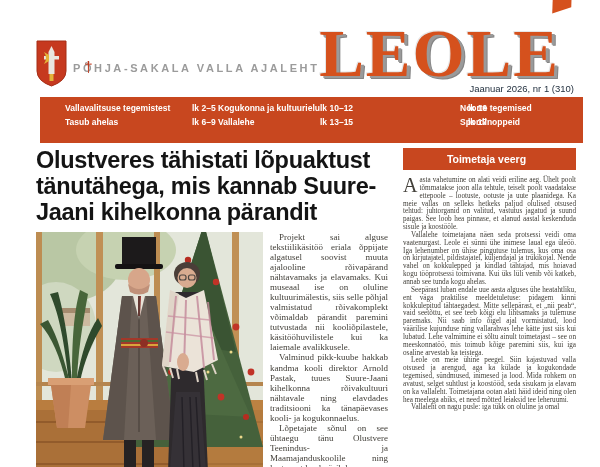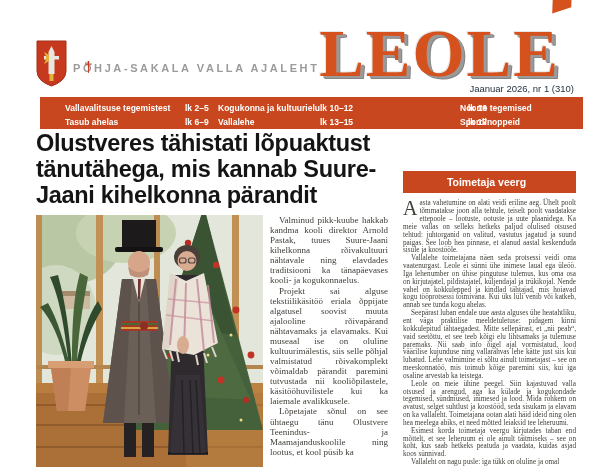--- a/index.html
+++ b/index.html
@@ -42,35 +42,35 @@
   .logo-sliver{
     position:absolute;right:28px;top:-4px;width:20px;height:14px;
     background:var(--logo-orange);transform:rotate(-18deg) skewX(-20deg);
   }
   .date-line{
     position:absolute;right:26px;top:83px;
     font-size:9.5px;font-weight:normal;color:var(--date-color);
   }
   
   .index-bar{
-    position:absolute;left:40px;top:97px;width:543px;height:32px;
+    position:absolute;left:40px;top:97px;width:543px;height:46px;
     background:var(--accent-orange);
     padding-left:33px;
   }
   .index-bar span{
     position:absolute;color:#ffffff;font-weight:bold;font-size:8.5px;white-space:nowrap;
   }
   .r1{top:6px;} .r2{top:20px;}
-  .c1l{left:25px;} .c1p{left:145px;text-align:center;}
+  .c1l{left:25px;} .c1p{left:152px;text-align:center;}
   .c2l{left:178px;} .c2p{left:280px;}
   .c3l{left:376px;margin-left:44px;} .c3p{left:428px;}
   
   .content{
     position:absolute;left:36px;top:148px;width:540px;height:319px;
-    display:flex;align-items:flex-end;
+    display:flex;align-items:flex-start;
   }
   .article{width:352px;flex:0 0 352px;}
   .headline{
     font-size:23.5px;font-weight:bold;line-height:1.1;
     letter-spacing:-0.3px;color:var(--headline-color);
     margin-bottom:6px;
   }
   .article-body{display:flex;gap:7px;}
   .photo{width:227px;flex:0 0 227px;height:252px;overflow:hidden;}
   .photo svg{display:block;width:227px;height:252px;}
@@ -227,32 +227,31 @@
             <path d="M134,58 L150,66 L168,58 L182,128 L158,140 L126,134 Z" fill="#ebe3d8"></path>
             <path d="M134,58 L143,62 L133,134 L126,134 Z" fill="#e0d5c8"></path>
             <path d="M140,64 L134,130 M150,68 L148,136 M161,64 L168,136 M172,70 L178,128" stroke="#c4899a" stroke-width="2" opacity="0.8"></path>
             <path d="M130,100 L178,106 M132,84 L174,88" stroke="#c98fa0" stroke-width="1.6" opacity="0.7"></path>
             <path d="M127,134 l4,10 M134,136 l3,10 M141,137 l2,10 M160,140 l2,10 M168,138 l3,10 M176,132 l4,10" stroke="#ded3c6" stroke-width="2"></path>
             <ellipse cx="147" cy="130" rx="6" ry="9" fill="#d9ab90"></ellipse>
           </g>
         </svg>
       </div>
       <div class="article-text">
+        <p>Projekt sai alguse tekstiilikäsitöö eriala õppijate algatusel soovist muuta ajalooline rõivapärand nähtavamaks ja elavamaks. Kui museaal ise on oluline kultuurimälestis, siis selle põhjal valmistatud rõivakomplekt võimaldab pärandit paremini tutvustada nii kooliõpilastele, käsitööhuvilistele kui ka laiemale avalikkusele.</p>
         <p>Valminud pikk-kuube hakkab kandma kooli direktor Arnold Pastak, tuues Suure-Jaani kihelkonna rõivakultuuri nähtavale ning elavdades traditsiooni ka tänapäevases kooli- ja kogukonnaelus.</p>
-        <p>Projekt sai alguse tekstiilikäsitöö eriala õppijate algatusel soovist muuta ajalooline rõivapärand nähtavamaks ja elavamaks. Kui museaal ise on oluline kultuurimälestis, siis selle põhjal valmistatud rõivakomplekt võimaldab pärandit paremini tutvustada nii kooliõpilastele, käsitööhuvilistele kui ka laiemale avalikkusele.</p>
         <p>Lõpetajate sõnul on see ühtaegu tänu Olustvere Teenindus- ja Maamajanduskoolile ning lootus, et kool püsib ka</p>
       </div>
     </div>
   </div>
 
   <div class="v-divider"></div>
 
   <div class="editor">
     <div class="editor-header">Toimetaja veerg</div>
     <p class="first"><span class="dropcap">A</span><span>asta vahetumine on alati veidi eriline aeg. Ühelt poolt tõmmatakse joon alla tehtule, teiselt poolt vaadatakse ettepoole – lootuste, ootuste ja uute plaanidega. Ka meie vallas on selleks hetkeks paljud olulised otsused tehtud: juhtorganid on valitud, vastutus jagatud ja suund paigas. See loob hea pinnase, et alanud aastal keskenduda sisule ja koostööle.</span></p>
     <p>Vallalehe toimetajana näen seda protsessi veidi oma vaatenurgast. Leole ei sünni ühe inimese laual ega üleöö. Iga lehenumber on ühise pingutuse tulemus, kus oma osa on kirjutajatel, pildistajatel, küljendajal ja trükikojal. Nende vahel on kokkulepped ja kindlad tähtajad, mis hoiavad kogu tööprotsessi toimivana. Kui üks lüli venib või katkeb, annab see tunda kogu ahelas.</p>
     <p>Seepärast luban endale uue aasta alguses ühe heatahtliku, ent väga praktilise meeldetuletuse: pidagem kinni kokkulepitud tähtaegadest. Mitte sellepärast, et „nii peab“, vaid seetõttu, et see teeb kõigi elu lihtsamaks ja tulemuse paremaks. Nii saab info õigel ajal vormistatud, lood väärilise kujunduse ning vallarahvas lehe kätte just siis kui lubatud. Lehe valmimine ei sõltu ainult toimetajast – see on meeskonnatöö, mis toimub kõige paremini siis, kui iga osaline arvestab ka teistega.</p>
     <p>Leole on meie ühine peegel. Siin kajastuvad valla otsused ja arengud, aga ka külade ja kogukondade tegemised, sündmused, inimesed ja lood. Mida rohkem on avatust, selget suhtlust ja koostööd, seda sisukam ja elavam on ka vallaleht. Toimetajana ootan alati häid ideid ning olen hea meelega abiks, et need mõtted leiaksid tee leheruumi.</p>
-    <p>Esimest korda toimetaja veergu kirjutades taban end mõttelt, et see leheruum ei ole ainult täitmiseks – see on koht, kus saab hetkeks peatuda ja vaadata, kuidas asjad koos sünnivad.</p>
     <p>Vallaleht on nagu pusle: iga tükk on oluline ja omal</p>
   </div>
 
 </div>
 
 </body></html>

